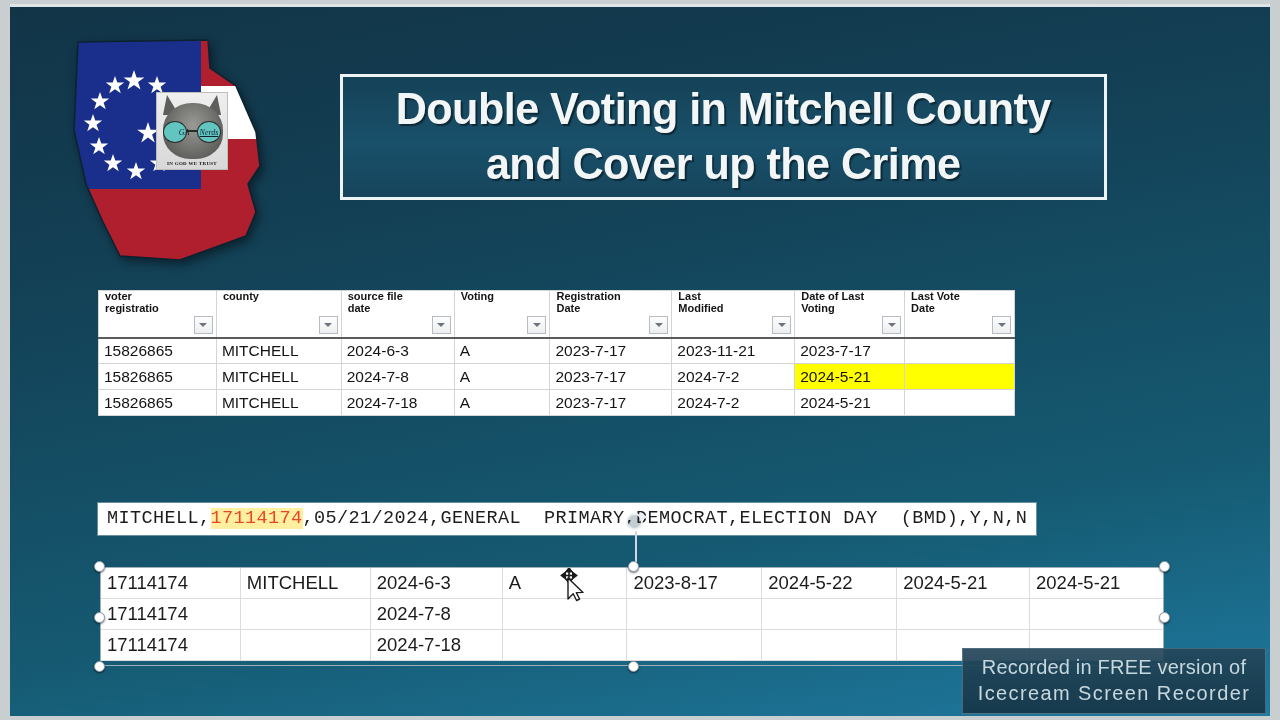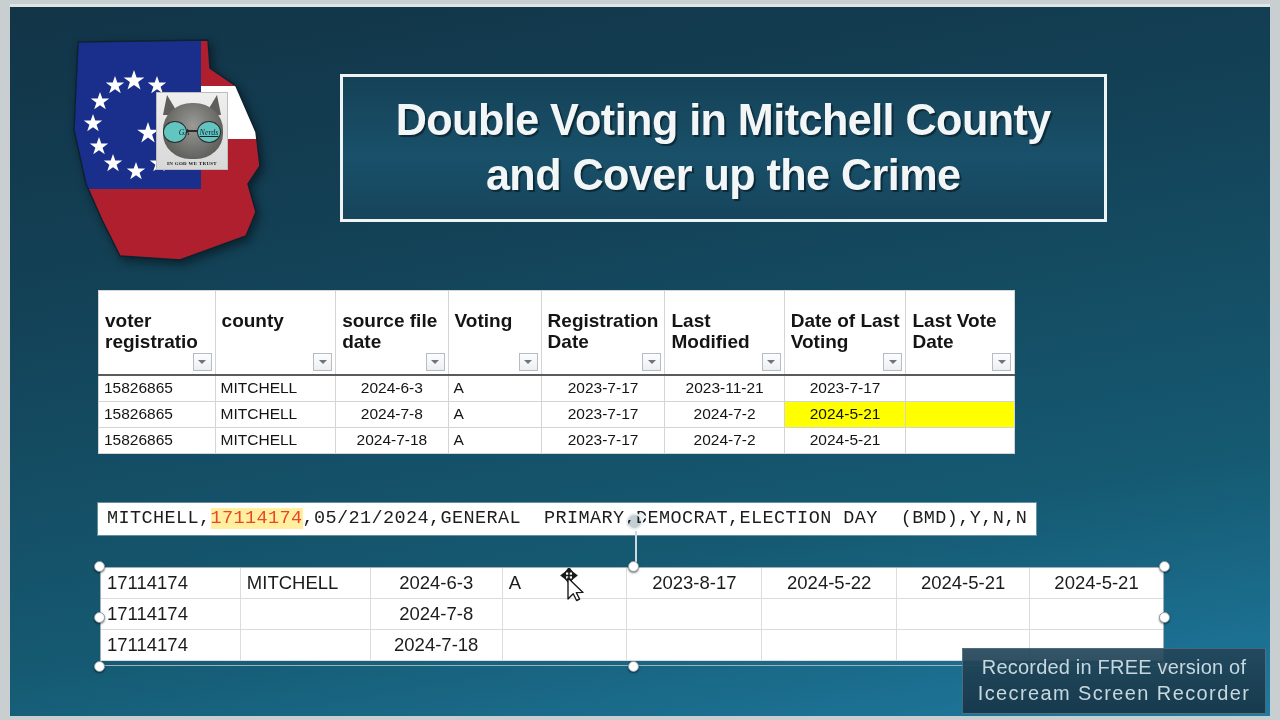--- a/index.html
+++ b/index.html
@@ -41,21 +41,21 @@
   .glass { position:absolute; top:28px; width:24px; height:22px; border-radius:50%;
            background:#63c5c0; border:1.5px solid #2b2b2b; display:flex; align-items:center; justify-content:center;
            font-size:8px; color:#123; font-family:"Liberation Serif", serif; font-style:italic; }
   .glass.l { left:6px;padding-left:18px; } .glass.r { right:6px;text-decoration:underline; }
   .glass-bridge { position:absolute; left:29px; top:37px; width:14px; height:2px; background:#2b2b2b; }
   .cat-motto { position:absolute; left:0; bottom:3px; width:100%; text-align:center;
                font-size:5px; letter-spacing:.3px; color:#111; font-family:"Liberation Serif", serif; font-weight:bold;}
 
   
   #title-box {
-    position: absolute; left: 330px; top: 70px; width: 767px; height: 148px;
+    position: absolute; left: 330px; top: 70px; width: 767px; height: 126px;
     background: linear-gradient(180deg, #154257 0%, #19506a 55%, #16455c 100%);
     border: 3px solid #eef3f4;
     display: flex; align-items: center; justify-content: center;
   }
   #title-text {
     text-align: center; color: #f2f6f7; font-weight: bold;
     font-size: 45px; line-height: 1.22; letter-spacing: -0.6px;
     font-family: "Liberation Sans", sans-serif;
     text-shadow: 2px 2px 1px rgba(0,0,0,.45);
     transform: scaleX(.96);
@@ -64,29 +64,29 @@
   
   .xl {
     position: absolute; background: #ffffff;
     border-collapse: collapse; font-family: "Liberation Sans", sans-serif;
   }
   .xl td, .xl th { border: 1px solid #d4d4d4; background:#fff; position: relative; }
 
   
   #top-table { left: 88px; top: 286px; width: 917px; }
   #top-table th {
-    font-size: 19px; font-weight: bold; color: #141414;
+    font-size: 11px; font-weight: bold; color: #141414;
     text-align: left; vertical-align: top;
-    padding: 20px 6px 22px 6px; height: 44px; line-height: 1.08;
+    padding: 0 6px 22px 6px; height: 44px; line-height: 1.08;
     border-bottom: 2px solid #5b5b5b; white-space: nowrap; overflow: hidden;
   }
   #top-table td {
     font-size: 15.5px; color: #141414; height: 26px; padding: 1px 5px; white-space: nowrap;
   }
-  .num { text-align: center; }
+  .num { text-align: left; }
   .lft { text-align: left; }
   .filter-btn {
     position: absolute; right: 3px; bottom: 3px; width: 19px; height: 18px;
     background: linear-gradient(#fdfdfd,#eceff1); border: 1px solid #b6bcc2;
     display: flex; align-items: center; justify-content: center;
   }
   .filter-btn i {
     width: 0; height: 0; border-left: 4px solid transparent; border-right: 4px solid transparent;
     border-top: 4px solid #6c757d; display:block;
   }

